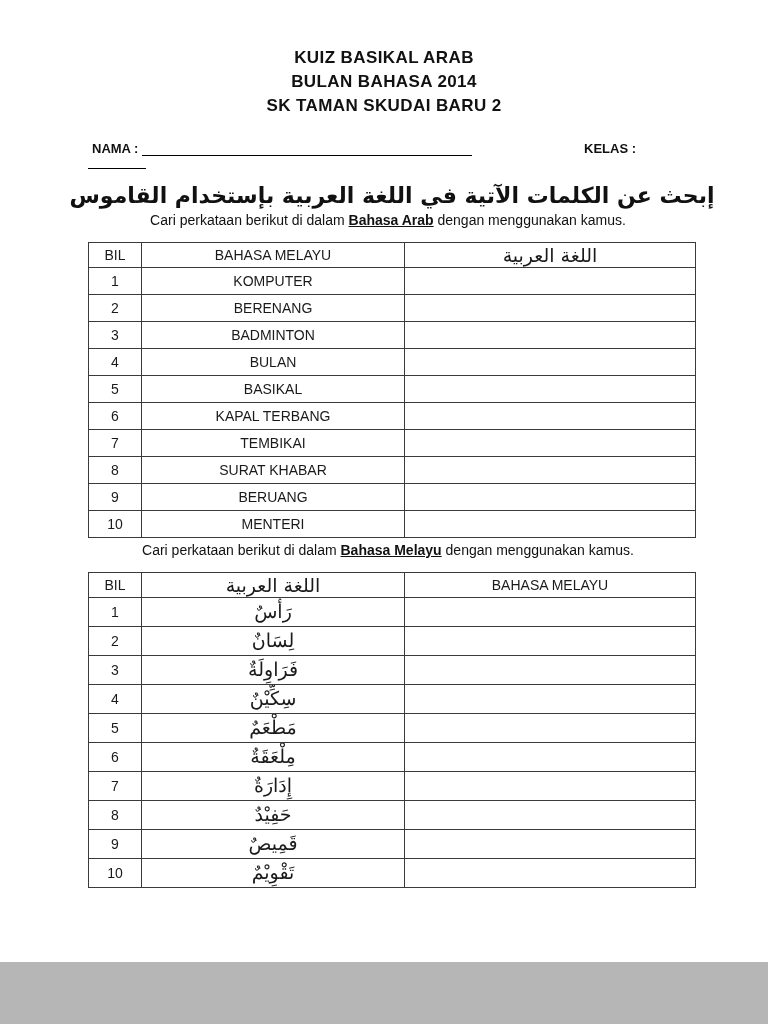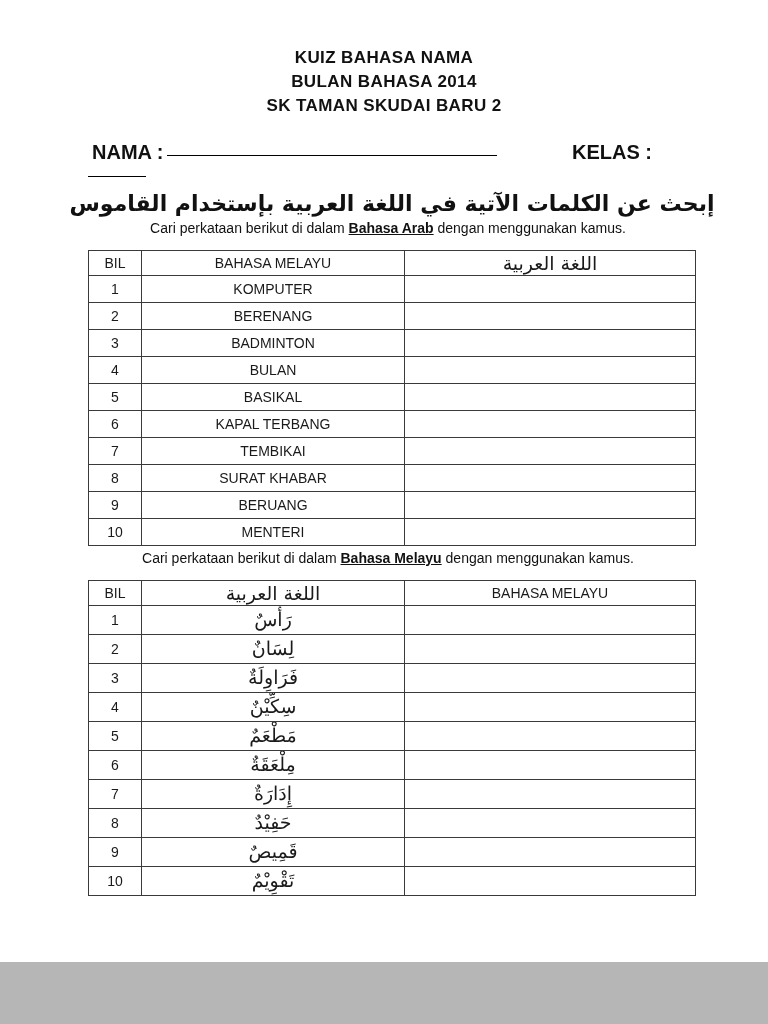--- a/index.html
+++ b/index.html
@@ -21,31 +21,31 @@
     font-weight:bold;
     font-size:17px;
     line-height:1.4;
     letter-spacing:.4px;
   }
   .name-row{
     display:flex;
     align-items:flex-start;
     margin:24px 92px 0 92px;
     font-weight:bold;
-    font-size:20px;
+    font-size:13px;
   }
   .name-underline{
     width:330px;
     border-bottom:1.5px solid #000;
     height:14px;
     margin-left:4px;
   }
   .kelas{
     margin-left:auto;
-    margin-right:24px;
+    margin-right:40px;
   }
   .short-line{
     width:58px;
     border-bottom:1.5px solid #000;
     height:12px;
     margin-left:88px;
   }
   .arabic-heading{
     direction:rtl;
     text-align:center;
@@ -102,21 +102,21 @@
   .viewer-strip{
     width:768px;height:62px;
     background:#b6b6b6;
   }
 </style>
 </head>
 <body>
 
 <div class="page">
 
-  <div class="title-line">KUIZ BAHASA NAMA</div>
+  <div class="title-line">KUIZ BASIKAL ARAB</div>
   <div class="title-line">BULAN BAHASA 2014</div>
   <div class="title-line">SK TAMAN SKUDAI BARU 2</div>
 
   <div class="name-row">
     <span>NAMA :</span>
     <span class="name-underline"></span>
     <span class="kelas">KELAS :</span>
   </div>
   <div class="short-line"></div>
 

